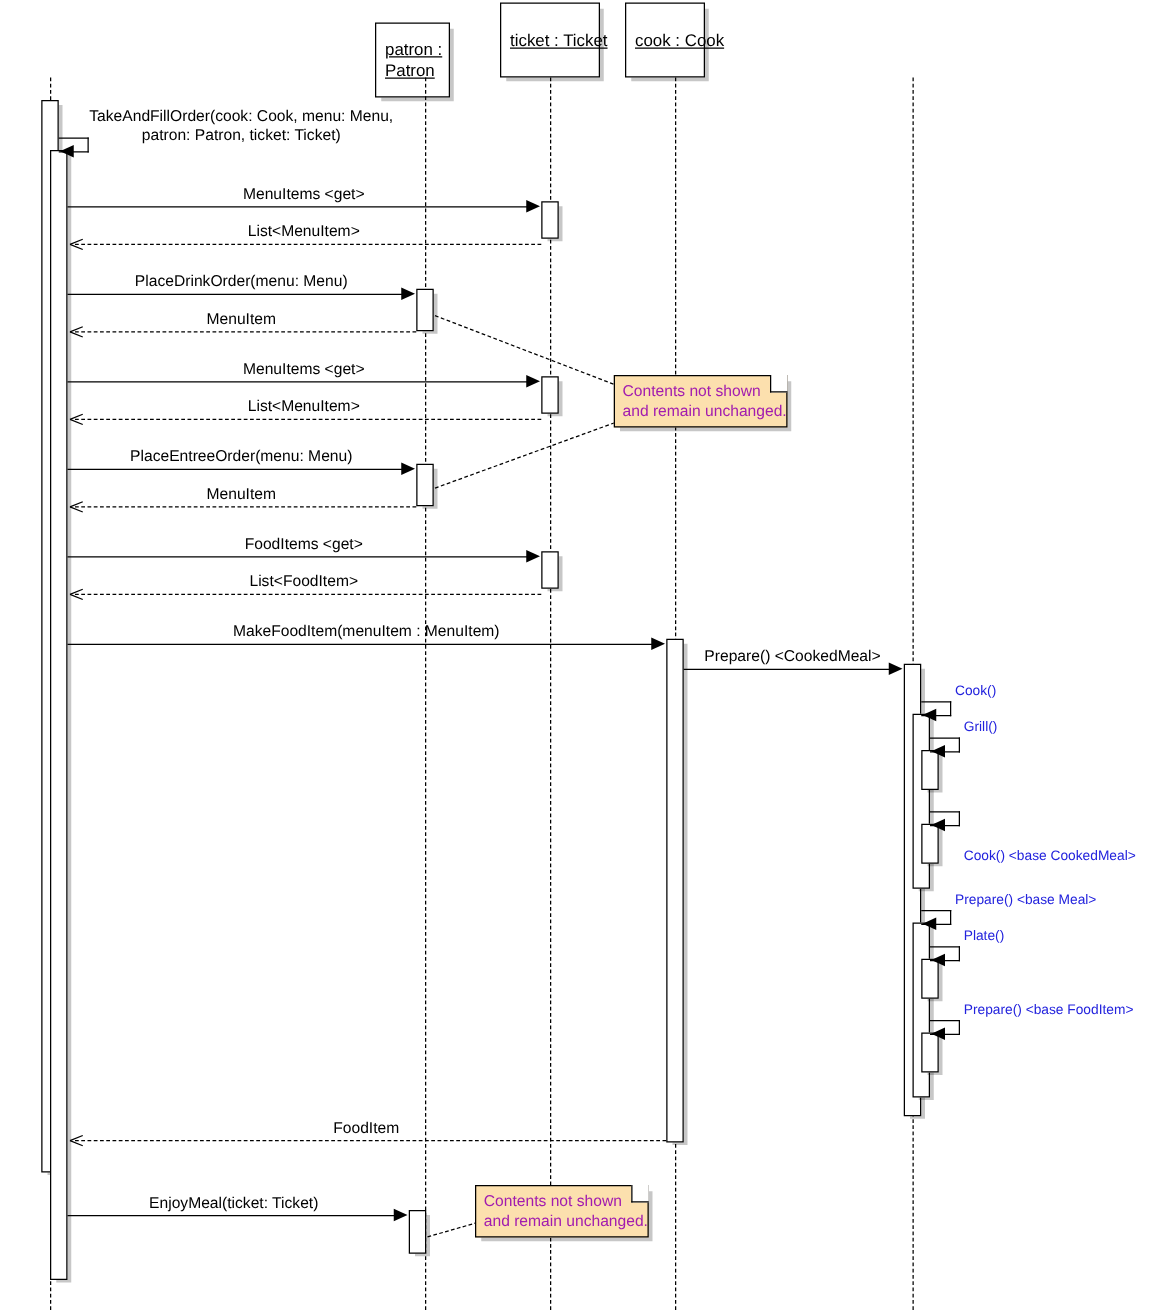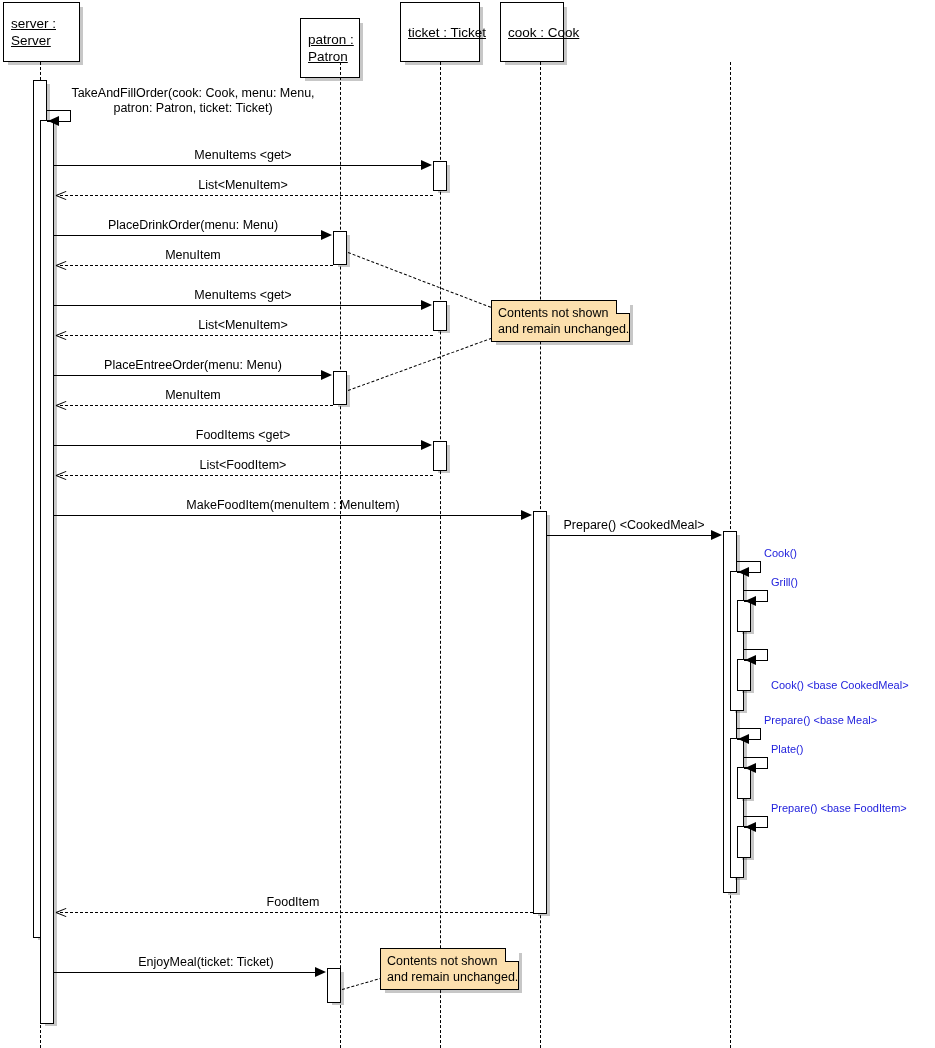--- a/index.html
+++ b/index.html
@@ -102,21 +102,21 @@
 
   
   .note{
     position:absolute;
     background:#fce0ae;
     border:1px solid #000000;
     box-sizing:border-box;
     box-shadow:4px 4px 0 -1px rgba(0,0,0,0.22);
     font-size:12.5px;
     line-height:16px;
-    color:#000000;
+    color:#a21caf;
     padding:4px 6px 3px 6px;
   }
   .note .fold{
     position:absolute;
     top:-1px;right:-1px;
     width:13px;height:13px;
     background:#ffffff;
     border-left:1px solid #000000;
     border-bottom:1px solid #000000;
     transform:none;
@@ -128,24 +128,20 @@
     height:0;
     border-top:1px dashed #000000;
     transform-origin:left center;
   }
 </style>
 </head>
 <body>
 
 <div id="canvas">
 
-  <div class="lifeline-head" style="left:3px;top:2px;width:77px;height:60px;">
-    <span class="ln">server :</span>
-    <span class="ln">Server</span>
-  </div>
 
   <div class="lifeline-head" style="left:300px;top:18px;width:60px;height:60px;">
     <span class="ln">patron :</span>
     <span class="ln">Patron</span>
   </div>
 
   <div class="lifeline-head" style="left:400px;top:2px;width:80px;height:60px;">
     <span class="ln">ticket : Ticket</span>
   </div>
 
@@ -254,21 +250,21 @@
   <div class="arrow-l-solid" style="left:745px;top:822px;"></div>
   <div class="msg-label self" style="left:771px;top:801px;">Prepare() &lt;base FoodItem&gt;</div>
 
   <div class="msg-line ret" style="left:60px;top:912px;width:473px;"></div>
   <div class="arrow-l-open" style="left:56px;top:907px;"></div>
   <div class="msg-label center" style="left:293px;top:895px;">FoodItem</div>
 
   <div class="act" style="left:327px;top:968px;width:14px;height:35px;"></div>
   <div class="msg-line" style="left:54px;top:972px;width:262px;"></div>
   <div class="arrow-r" style="left:315px;top:967px;"></div>
-  <div class="msg-label center" style="left:187px;top:955px;margin-left:19px;">EnjoyMeal(ticket: Ticket)</div>
+  <div class="msg-label center" style="left:187px;top:955px;">EnjoyMeal(ticket: Ticket)</div>
 
   <div class="note-link" style="left:348px;top:252px;width:153px;transform:rotate(21deg);"></div>
   <div class="note-link" style="left:348px;top:390px;width:153px;transform:rotate(-20deg);"></div>
 
   <div class="note" style="left:491px;top:300px;width:139px;height:42px;">
     <span class="fold"></span>
     <span class="nl">Contents not shown</span>
     <span class="nl">and remain unchanged.</span>
   </div>
 

